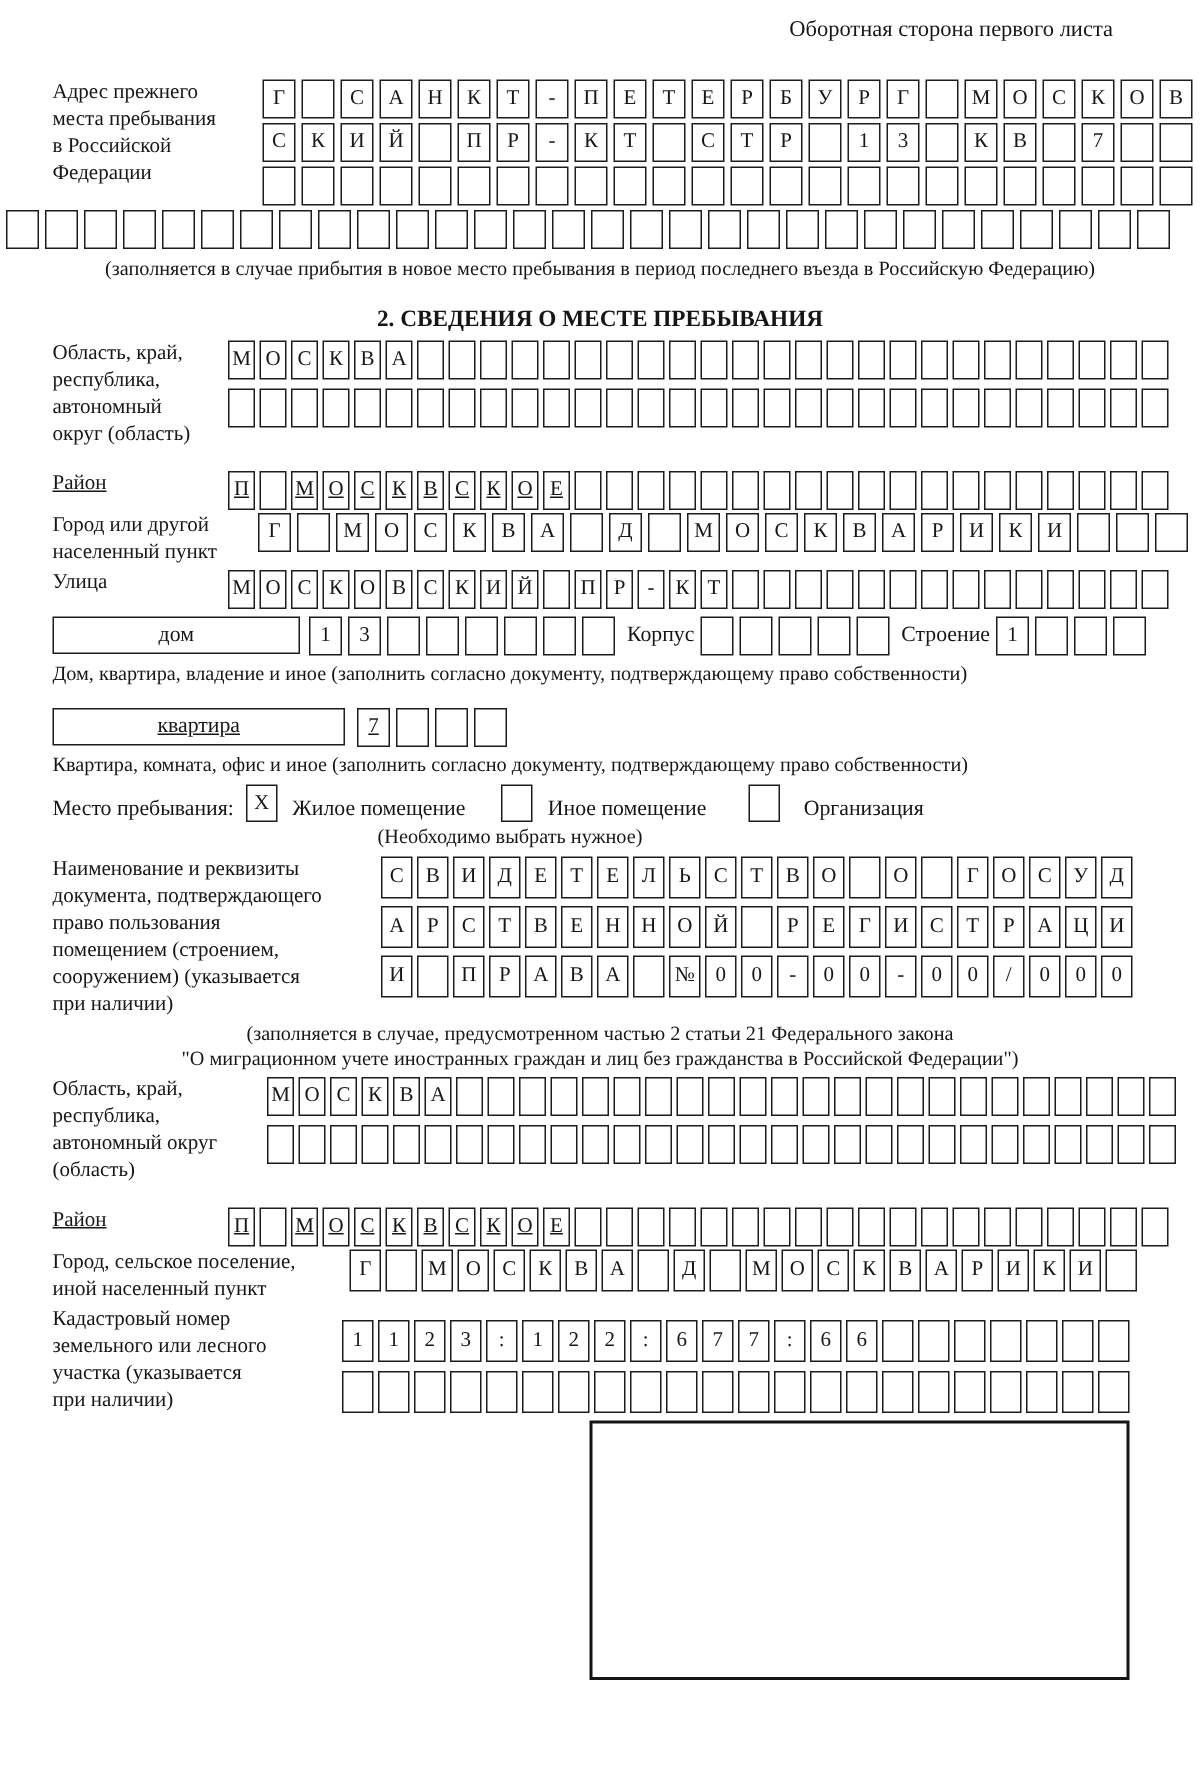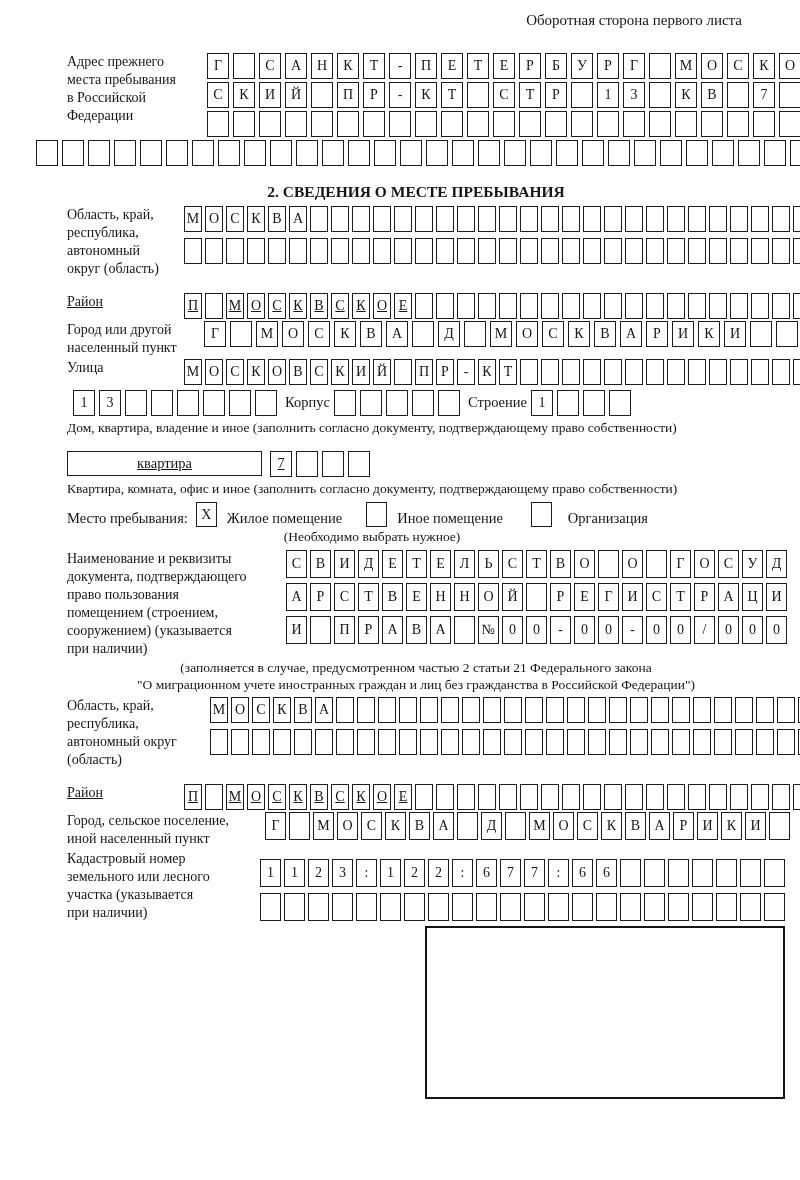--- a/index.html
+++ b/index.html
@@ -1,20 +1,20 @@
 <!DOCTYPE html>
 <html><head>
 <meta charset="utf-8">
 <style>
   html,body{margin:0;padding:0;background:#fff;}
   .page{
     width:800px;height:1180px;box-sizing:border-box;
     padding-top:12px;position:relative;overflow:hidden;
     font-family:"Liberation Serif","DejaVu Serif",serif;
-    color:#161616;background:#fff;padding-left:32px;
+    color:#161616;background:#fff;
   }
   .hdr{ text-align:right; padding-right:58px; font-size:15px; }
   .flexrow{ display:flex; align-items:flex-start; margin-left:35px; }
   .lbl{ font-size:14px; line-height:18px; white-space:pre-line; flex:none; }
   .lbl.w140{width:140px;} .lbl.w117{width:117px;} .lbl.w137{width:137px;}
   .lbl.w219{width:219px;} .lbl.w143{width:143px;} .lbl.w198{width:198px;} .lbl.w193{width:193px;}
   .rows{ display:flex; flex-direction:column; gap:3px; }
   .rows.g5{ gap:5px; } .rows.g6{ gap:6px; }
   .grid{ display:flex; flex:none; }
   .g26{ gap:4px; } .g21{ gap:3px; } .g24{ gap:3px; }
@@ -174,20 +174,21 @@
       <div class="cell"></div>
       <div class="cell"></div>
       <div class="cell"></div>
       <div class="cell"></div>
       <div class="cell"></div>
       <div class="cell"></div>
       <div class="cell"></div>
       <div class="cell"></div>
       <div class="cell"></div>
     </div>
+  <div class="caption">(заполняется в случае прибытия в новое место пребывания в период последнего въезда в Российскую Федерацию)</div>
 
   <div class="title">2. СВЕДЕНИЯ О МЕСТЕ ПРЕБЫВАНИЯ</div>
 
   <div class="flexrow mt4">
     <div class="lbl w117">Область, край,
 республика,
 автономный
 округ (область)</div>
     <div class="rows g6">
       <div class="grid g21">
@@ -354,20 +355,21 @@
         <div class="cell"></div>
         <div class="cell"></div>
         <div class="cell"></div>
         <div class="cell"></div>
         <div class="cell"></div>
         <div class="cell"></div>
       </div>
   </div>
 
   <div class="flexrow mt5">
+    <div class="widebox housebox">дом</div>
     <div class="gap6"></div>
     <div class="grid g26">
         <div class="cell">1</div>
         <div class="cell">3</div>
         <div class="cell"></div>
         <div class="cell"></div>
         <div class="cell"></div>
         <div class="cell"></div>
         <div class="cell"></div>
         <div class="cell"></div>

